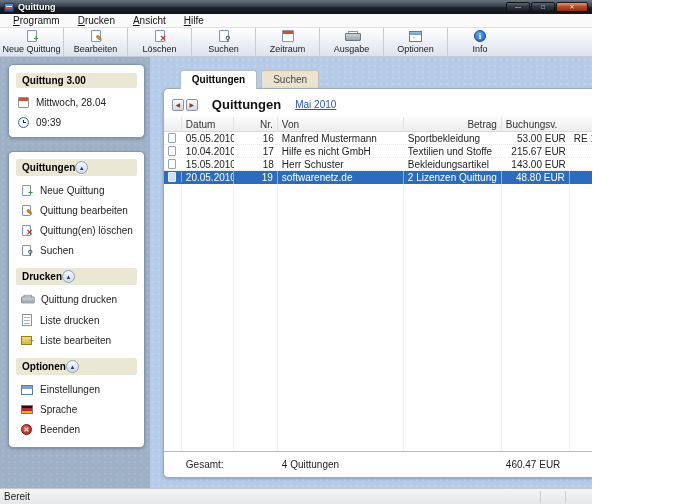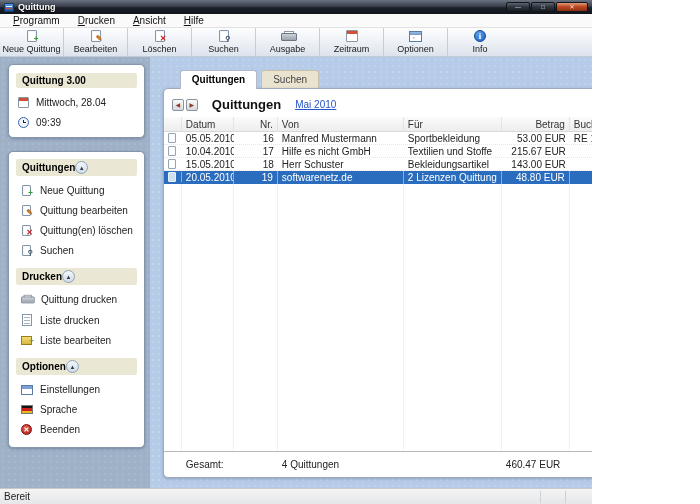--- a/index.html
+++ b/index.html
@@ -171,29 +171,29 @@
     <div class="tb-btn">
       <span class="tb-ic">
           <span class="doc doc-sm" style="position:absolute;left:2px;">
             <span class="badge b-search">⚲</span>
           </span>
         </span>
       <span class="tb-label">Suchen</span>
     </div>
     <div class="tb-btn">
       <span class="tb-ic">
+          <span class="cal" style="position:absolute;left:1px;width:12px;height:12px;"></span>
+        </span>
+      <span class="tb-label">Zeitraum</span>
+    </div>
+    <div class="tb-btn">
+      <span class="tb-ic">
           <span class="prn" style="position:absolute;left:0;top:1px;"></span>
         </span>
       <span class="tb-label">Ausgabe</span>
-    </div>
-    <div class="tb-btn">
-      <span class="tb-ic">
-          <span class="cal" style="position:absolute;left:1px;width:12px;height:12px;"></span>
-        </span>
-      <span class="tb-label">Zeitraum</span>
     </div>
     <div class="tb-btn">
       <span class="tb-ic">
           <span class="optwin" style="position:absolute;left:0;top:1px;"></span>
         </span>
       <span class="tb-label">Optionen</span>
     </div>
     <div class="tb-btn" style="border-right:none;">
       <span class="tb-ic">
           <span class="info-c" style="position:absolute;left:1px;">i</span>
@@ -323,21 +323,20 @@
           <span class="nav-arrow">▶</span>
           <span class="mp-title">Quittungen</span>
           <span class="mp-link">Mai 2010</span>
         </div>
 
         <div class="grid thead">
           <div></div>
           <div>Datum</div>
           <div class="t-right">Nr.</div>
           <div>Von</div>
-          <div>Für</div>
           <div class="t-right">Betrag</div>
           <div class="no-r">Buchungsv.</div>
         </div>
 
         <div class="grid trow">
           <div class="cell-icon">
               <span class="row-doc"></span>
             </div>
           <div>05.05.2010</div>
           <div class="t-right">16</div>

